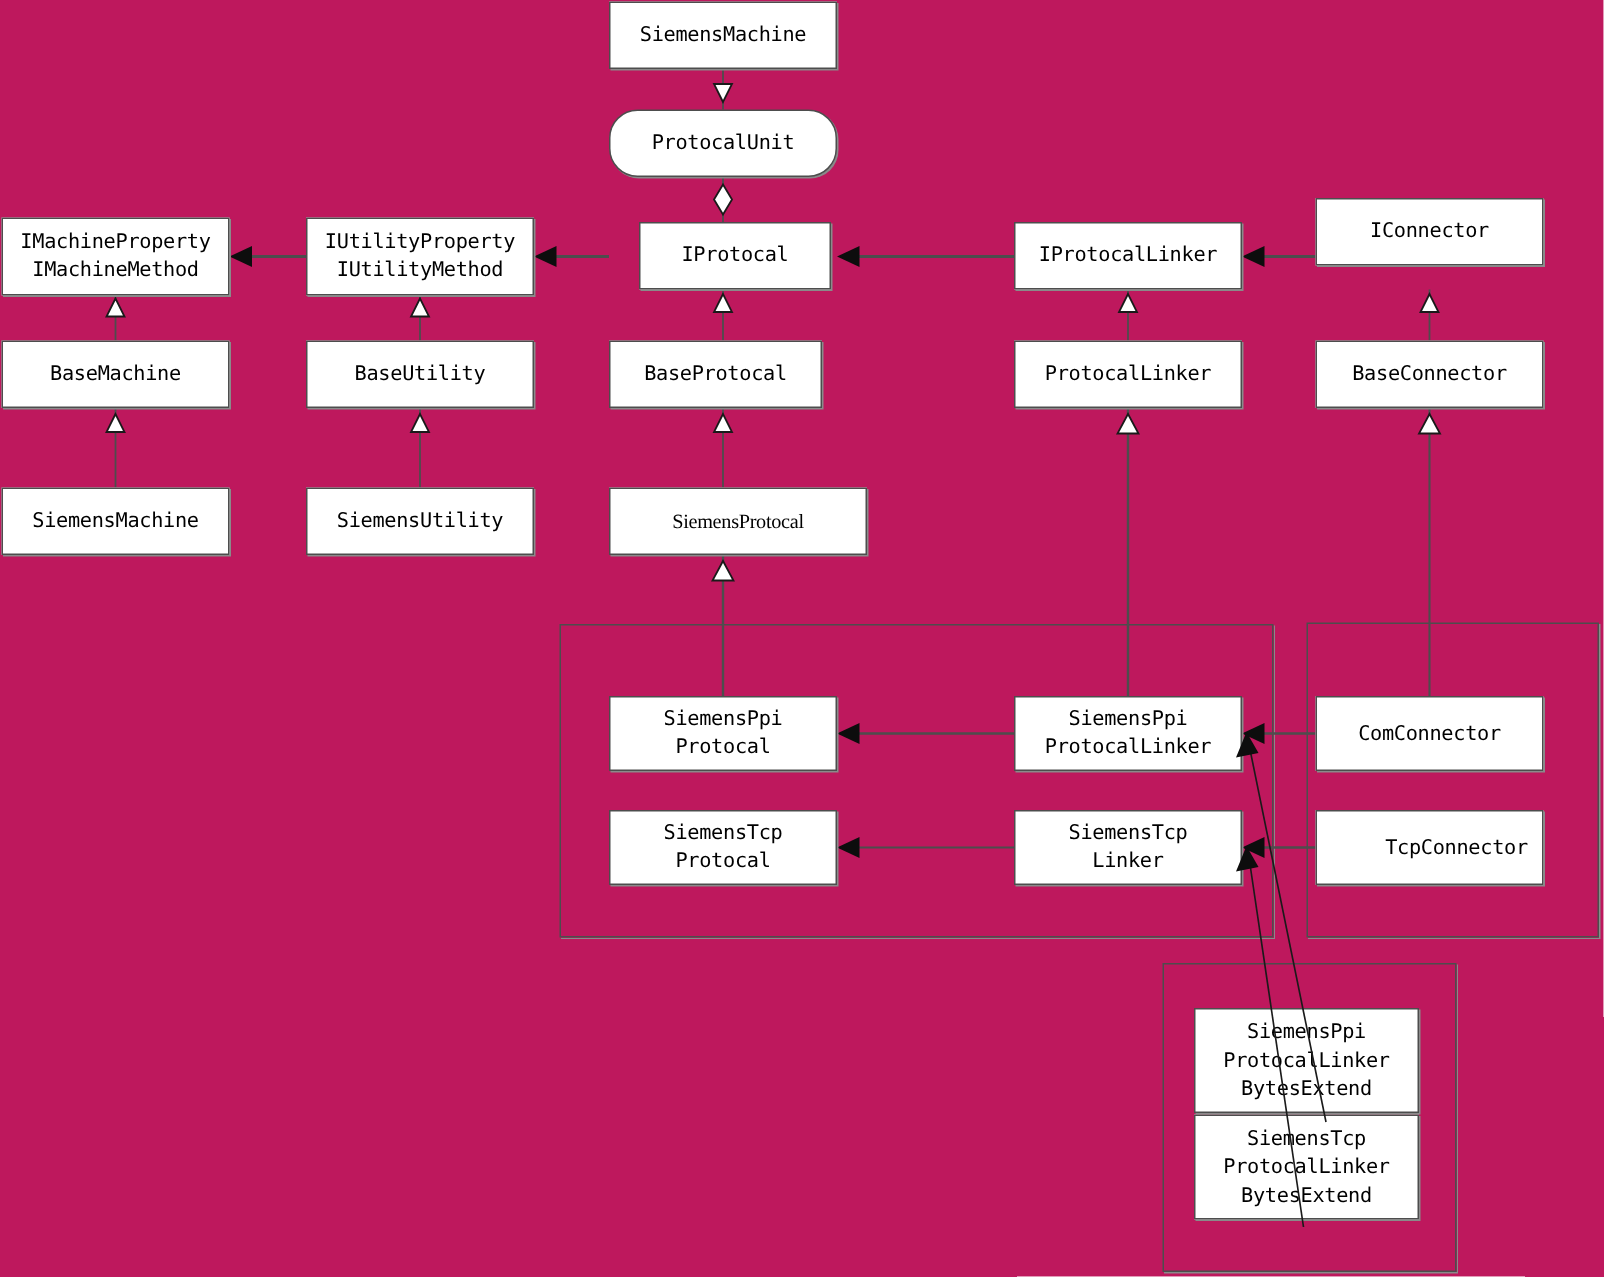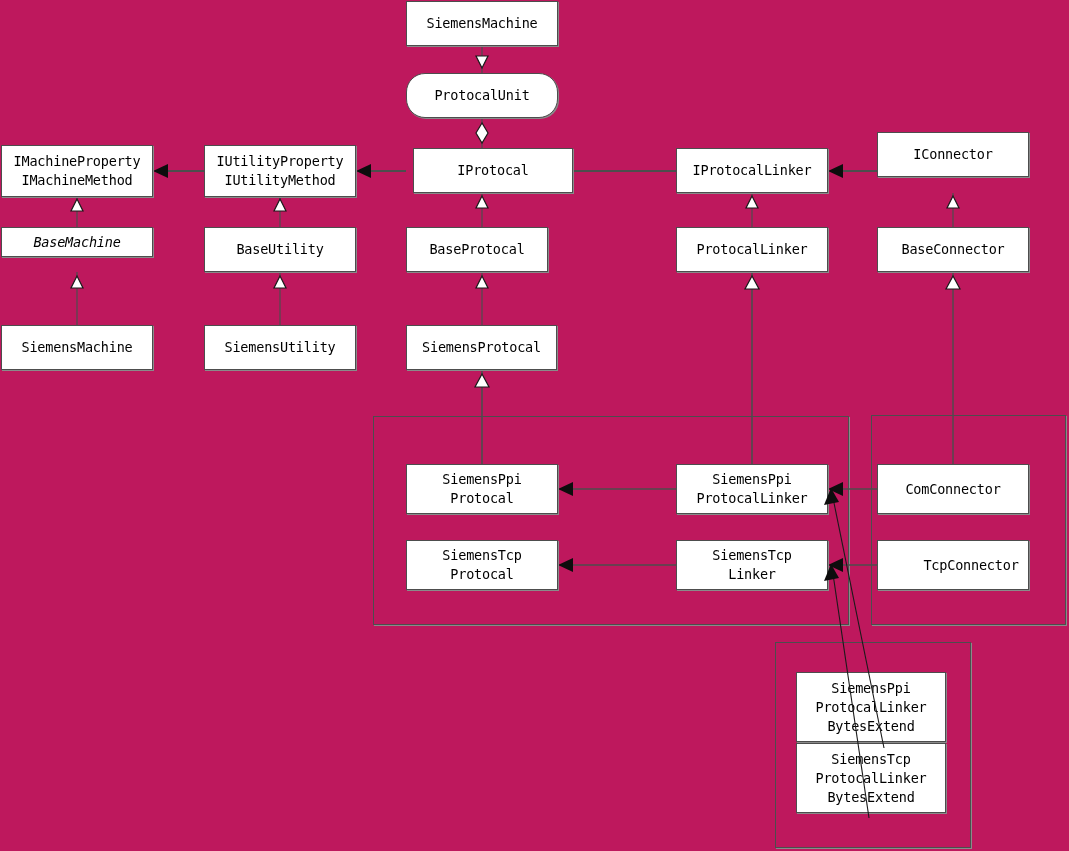--- a/index.html
+++ b/index.html
@@ -173,31 +173,31 @@
 
   </svg>
 
   <div id="nodes-root">
       <div class="node-box" style="left: 406px; top: 1px; width: 152px; height: 45px;">SiemensMachine</div>
       <div class="node-box" style="left: 406px; top: 73px; width: 152px; height: 45px; border-radius: 19px;">ProtocalUnit</div>
       <div class="node-box" style="left: 1px; top: 145px; width: 152px; height: 52px;">IMachineProperty
 IMachineMethod</div>
       <div class="node-box" style="left: 204px; top: 145px; width: 152px; height: 52px;">IUtilityProperty
 IUtilityMethod</div>
-      <div class="node-box" style="left: 413px; top: 148px; width: 160px; height: 45px;">IProtocal</div>
+      <div class="node-box" style="left: 426px; top: 148px; width: 128px; height: 45px;">IProtocal</div>
       <div class="node-box" style="left: 676px; top: 148px; width: 152px; height: 45px;">IProtocalLinker</div>
       <div class="node-box" style="left: 877px; top: 132px; width: 152px; height: 45px;">IConnector</div>
-      <div class="node-box" style="left: 1px; top: 227px; width: 152px; height: 30px; font-style: italic;">BaseMachine</div>
+      <div class="node-box" style="left: 1px; top: 227px; width: 152px; height: 45px;">BaseMachine</div>
       <div class="node-box" style="left: 204px; top: 227px; width: 152px; height: 45px;">BaseUtility</div>
       <div class="node-box" style="left: 406px; top: 227px; width: 142px; height: 45px;">BaseProtocal</div>
       <div class="node-box" style="left: 676px; top: 227px; width: 152px; height: 45px;">ProtocalLinker</div>
       <div class="node-box" style="left: 877px; top: 227px; width: 152px; height: 45px;">BaseConnector</div>
       <div class="node-box" style="left: 1px; top: 325px; width: 152px; height: 45px;">SiemensMachine</div>
       <div class="node-box" style="left: 204px; top: 325px; width: 152px; height: 45px;">SiemensUtility</div>
-      <div class="node-box" style="left: 406px; top: 325px; width: 151px; height: 45px;">SiemensProtocal</div>
+      <div class="node-box" style="left: 406px; top: 325px; width: 172px; height: 45px; font-family: Liberation Serif, serif;">SiemensProtocal</div>
       <div class="node-box" style="left: 406px; top: 464px; width: 152px; height: 50px;">SiemensPpi
 Protocal</div>
       <div class="node-box" style="left: 406px; top: 540px; width: 152px; height: 50px;">SiemensTcp
 Protocal</div>
       <div class="node-box" style="left: 676px; top: 464px; width: 152px; height: 50px;">SiemensPpi
 ProtocalLinker</div>
       <div class="node-box" style="left: 676px; top: 540px; width: 152px; height: 50px;">SiemensTcp
 Linker</div>
       <div class="node-box" style="left: 877px; top: 464px; width: 152px; height: 50px;">ComConnector</div>
       <div class="node-box" style="left: 877px; top: 540px; width: 152px; height: 50px; padding-left: 36px;">TcpConnector</div>

